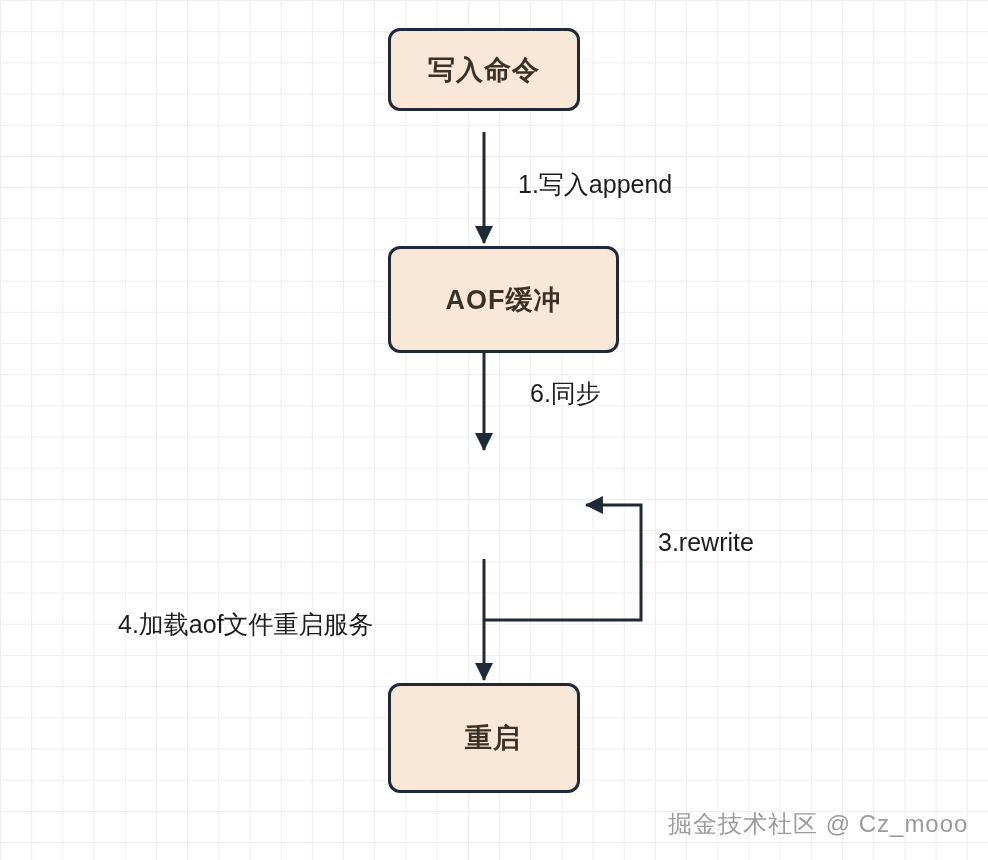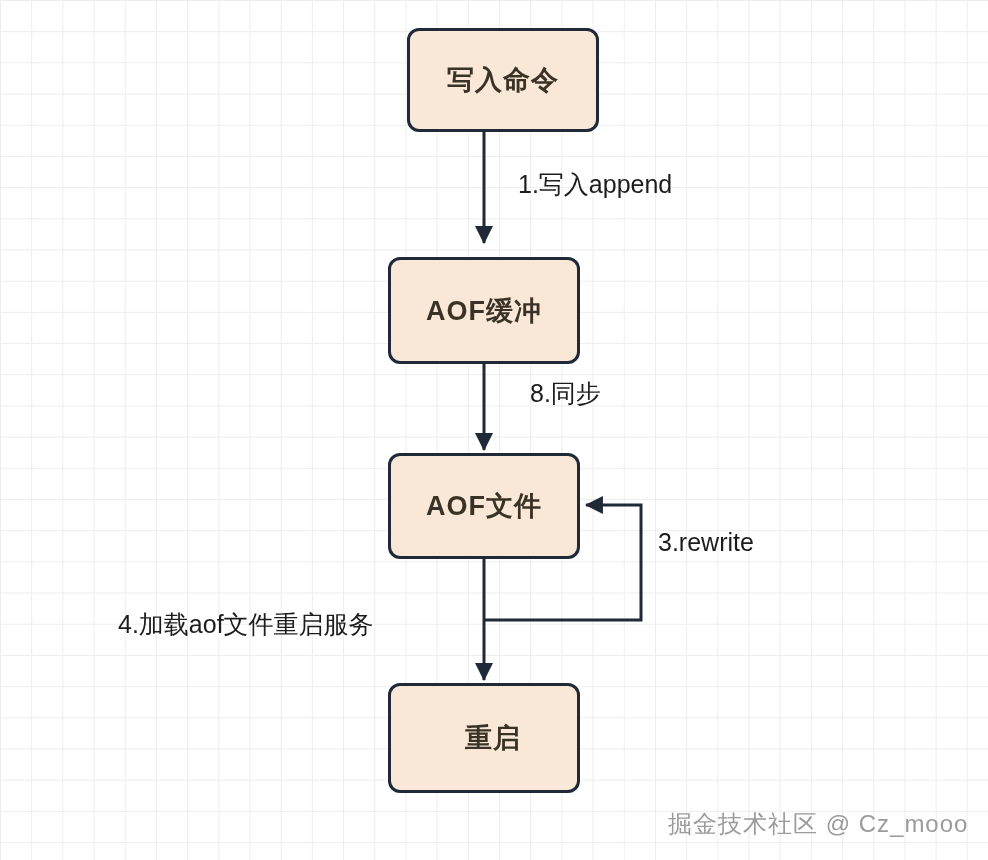--- a/index.html
+++ b/index.html
@@ -86,39 +86,36 @@
 
     <g>
       <path d="M 484 559 L 484 680" stroke="#1f2937" stroke-width="3" fill="none" marker-end="url(#arrow)"></path>
     </g>
 
     <g>
       <path d="M 484 620 L 641 620 L 641 505 L 586 505" stroke="#1f2937" stroke-width="3" fill="none" stroke-linejoin="miter" marker-end="url(#arrow)"></path>
     </g>
   </svg>
 
-  <div class="node" style="left:388px; top:28px; width:192px; height:104px;margin-left:19px;">
+  <div class="node" style="left:388px; top:28px; width:192px; height:83px;">
     <span>写入命令</span>
   </div>
 
-  <div class="node" style="left:388px; top:257px; width:192px; height:107px;">
+  <div class="node" style="left:388px; top:246px; width:231px; height:107px;">
     <span>AOF缓冲</span>
   </div>
 
-  <div class="node" style="left:388px; top:453px; width:192px; height:106px;">
-    <span>AOF文件</span>
-  </div>
 
   <div class="node" style="left:388px; top:683px; width:192px; height:110px;padding-left:18px;">
     <span>重启</span>
   </div>
 
   <div class="edge-label" style="left:518px; top:168px;">1.写入append</div>
 
-  <div class="edge-label" style="left:530px; top:377px;">8.同步</div>
+  <div class="edge-label" style="left:530px; top:377px;">6.同步</div>
 
   <div class="edge-label" style="left:658px; top:528px;">3.rewrite</div>
 
   <div class="edge-label" style="left:118px; top:608px;">4.加载aof文件重启服务</div>
 
   <div class="wm-top" style="left:668px; top:808px;">掘金技术社区 @ Cz_mooo</div>
 
 
 </div>
 

